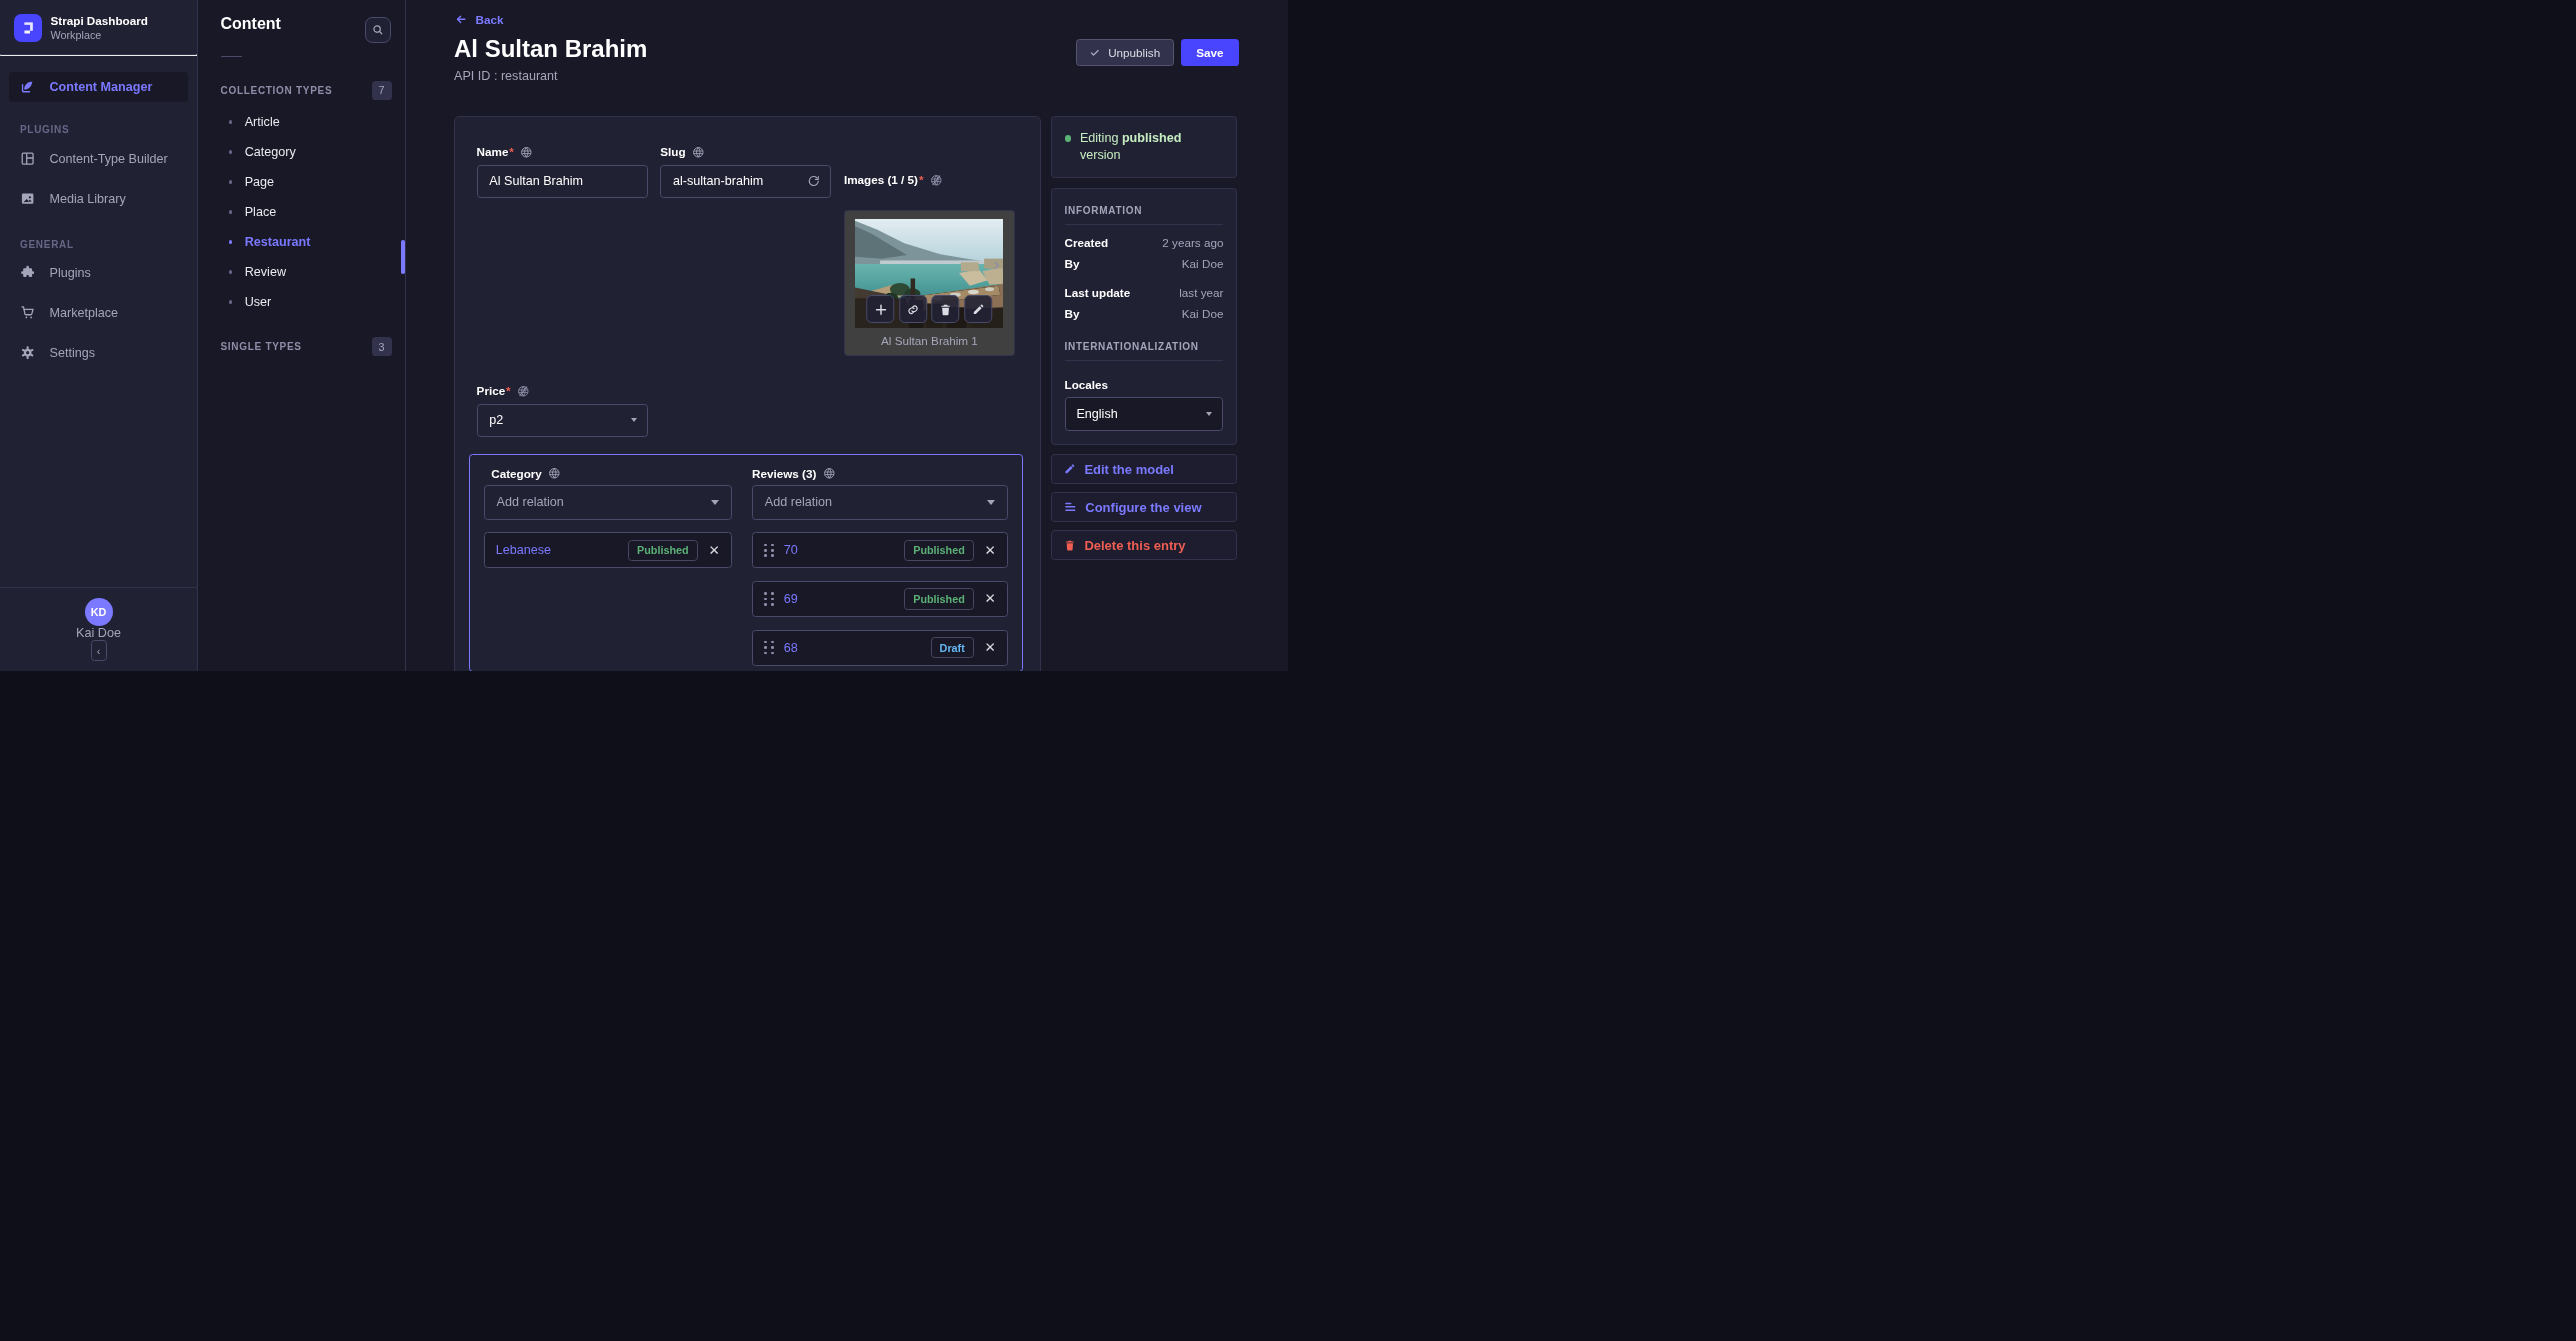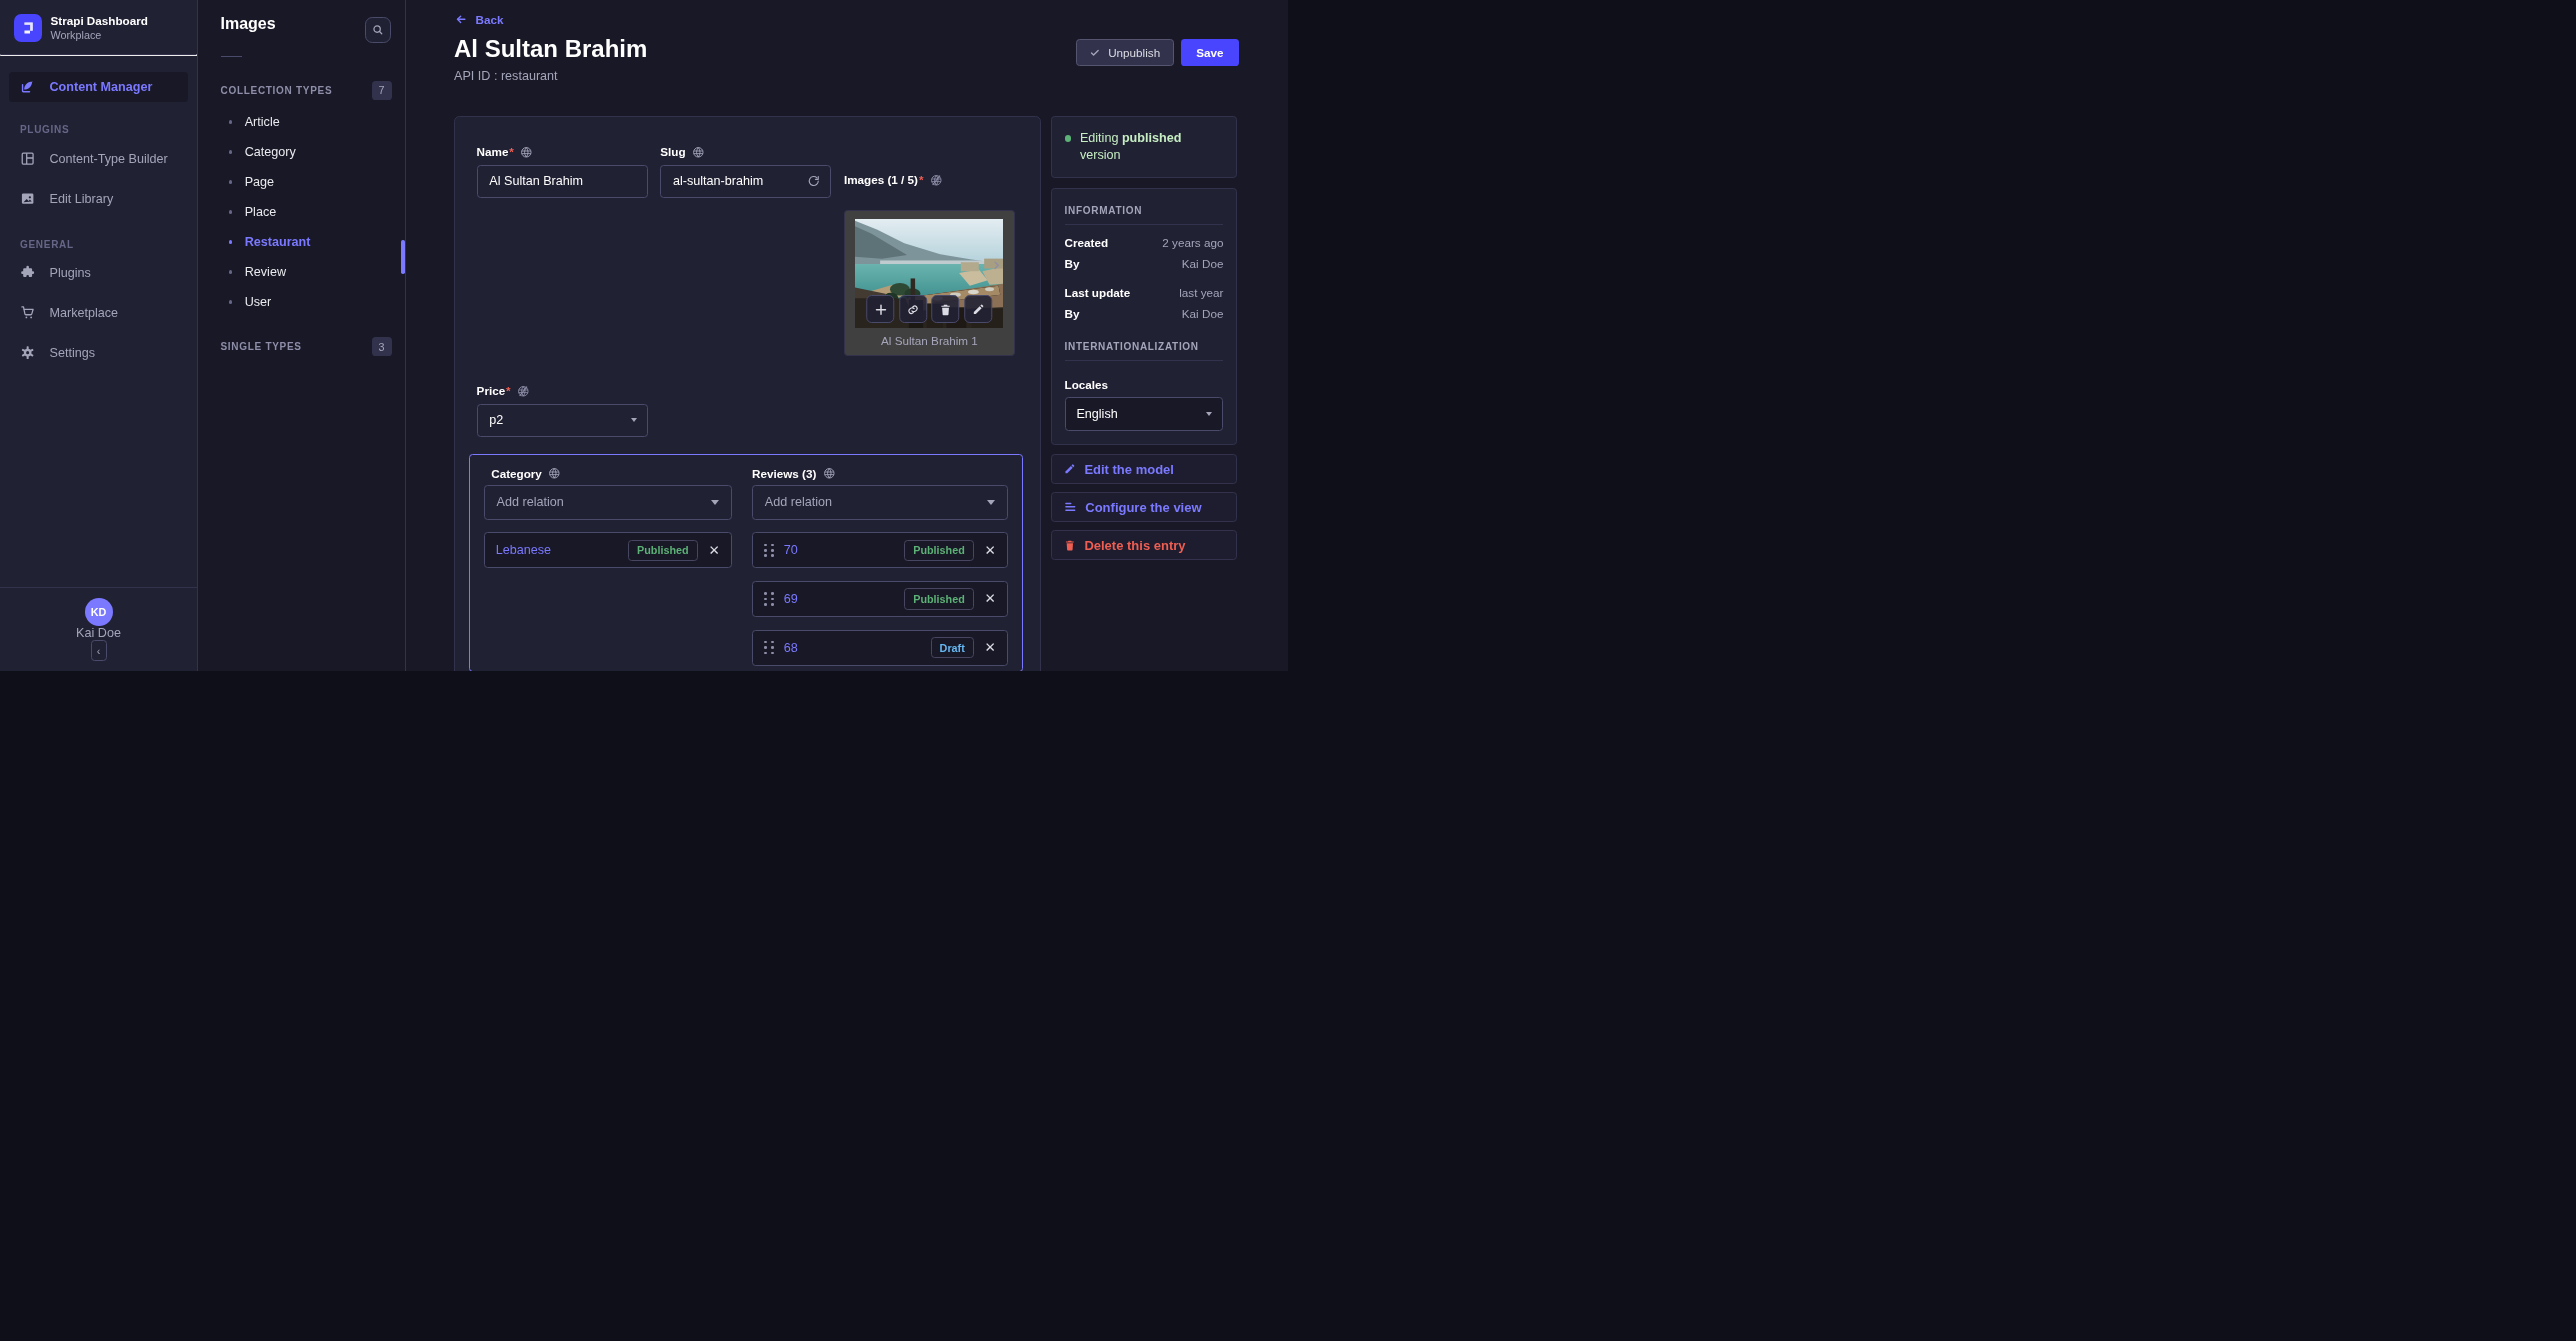--- a/index.html
+++ b/index.html
@@ -160,21 +160,21 @@
         <span>Content-Type Builder</span>
       </div>
       <div class="sb-item">
         <span class="ic">
           <svg width="15.3" height="15.3" viewBox="0 0 24 24">
               <rect x="3" y="4" width="18" height="16" rx="2" fill="#a5a5ba"></rect>
               <circle cx="15.5" cy="10" r="1.8" fill="#212134"></circle>
               <path d="M5.5 17.5l5-5 3 3 2-2 3 3z" fill="#212134"></path>
             </svg>
         </span>
-        <span>Edit Library</span>
+        <span>Media Library</span>
       </div>
     </div>
 
     <div class="sb-heading" style="margin-top:20px;">GENERAL</div>
     <div class="sb-list" style="padding-top:1.8px;">
       <div class="sb-item">
         <span class="ic">
           <svg width="15.3" height="15.3" viewBox="0 0 24 24">
               <path fill="#a5a5ba" d="M10 3.2a2 2 0 0 1 4 0V5h3.2A1.8 1.8 0 0 1 19 6.8V10h1.2a2 2 0 0 1 0 4H19v3.2a1.8 1.8 0 0 1-1.8 1.8H14v-1.2a2 2 0 0 0-4 0V19H6.8A1.8 1.8 0 0 1 5 17.2V14H3.8a2 2 0 0 1 0-4H5V6.8A1.8 1.8 0 0 1 6.8 5H10z"></path>
             </svg>
@@ -214,21 +214,21 @@
       <span class="avatar">KD</span>
       <span class="footer-name">Kai Doe</span>
       <button class="collapse-btn">
         <span>‹</span>
       </button>
     </div>
   </nav>
 
   <aside class="subnav">
     <div class="subnav-header">
-      <div class="subnav-title">Images</div>
+      <div class="subnav-title">Content</div>
       <button class="search-btn">
         <span>
           <svg width="11.7" height="11.7" viewBox="0 0 24 24" fill="none" stroke="#a5a5ba" stroke-width="2.6" stroke-linecap="round">
               <circle cx="10.5" cy="10.5" r="6.5"></circle>
               <path d="M15.5 15.5L20 20"></path>
             </svg>
         </span>
       </button>
     </div>
     <hr class="subnav-rule">

